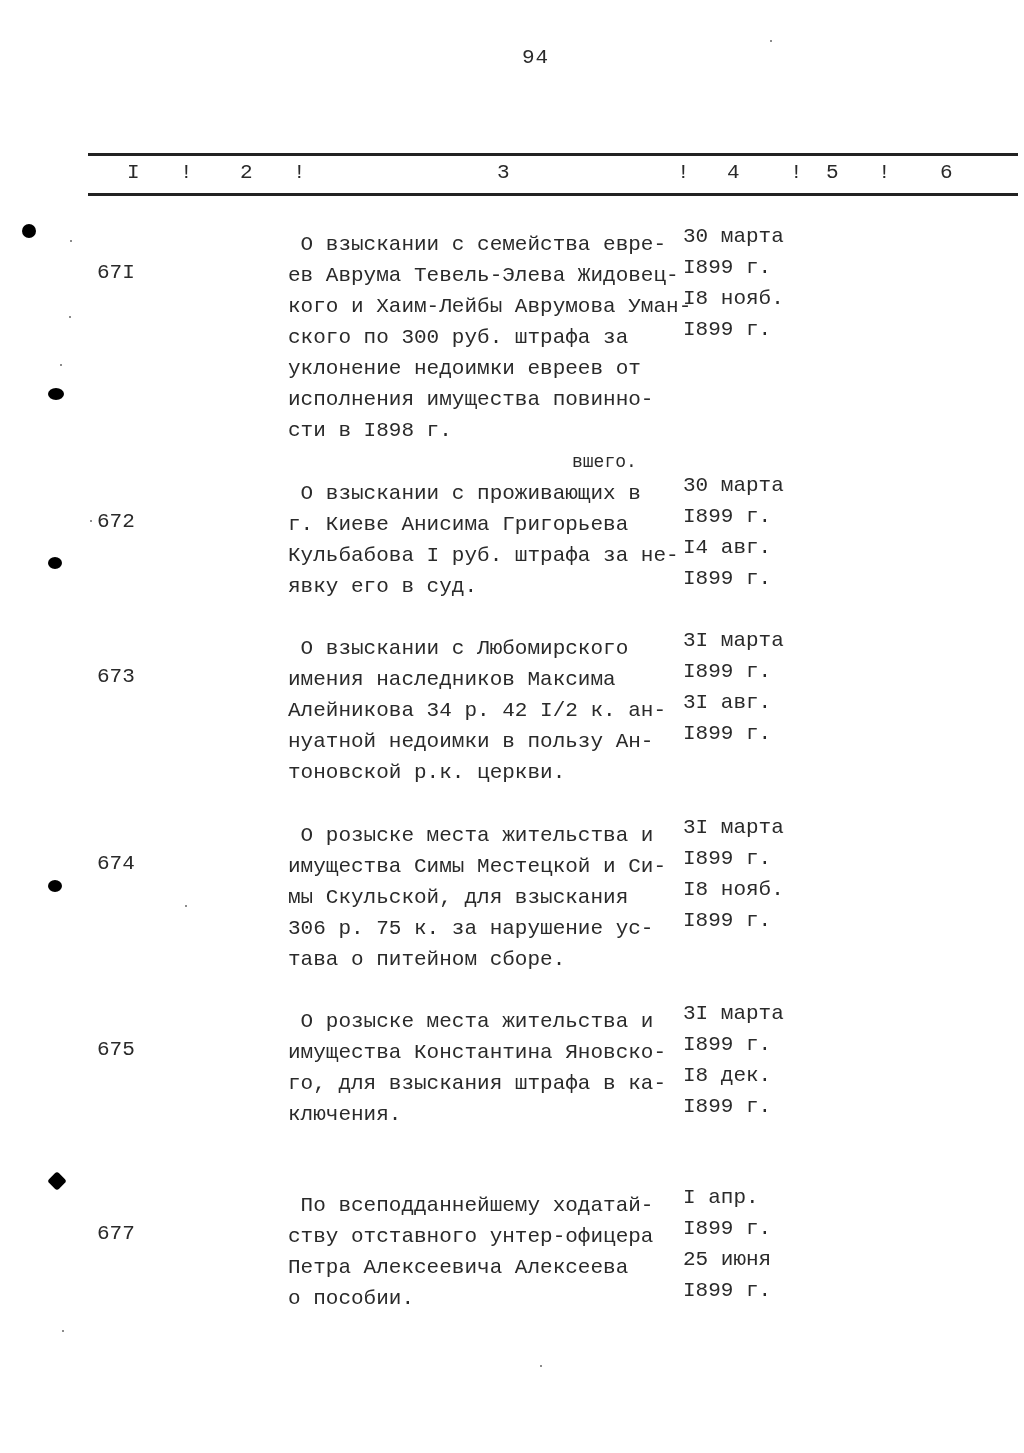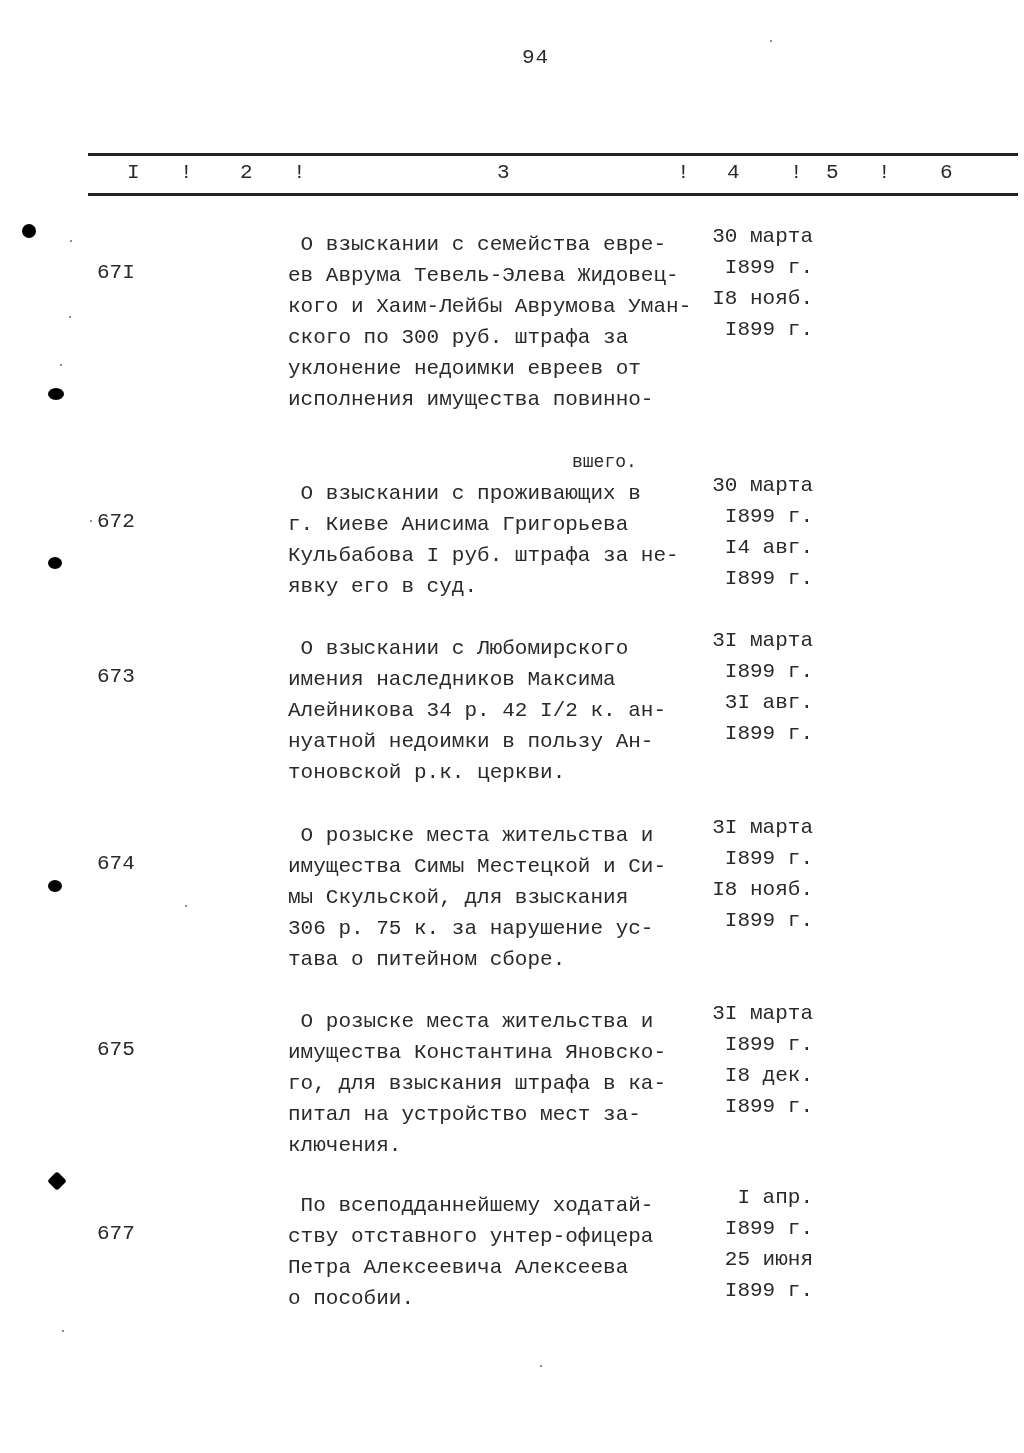--- a/index.html
+++ b/index.html
@@ -22,21 +22,21 @@
       position: absolute; top: 160px; font-size: 21px; line-height: 26px;
     }
     .entry { position: absolute; left: 0; width: 1024px; }
     .entry .num {
       position: absolute; left: 97px; top: 0; font-size: 21px; line-height: 31px; margin-top: 36px;
     }
     .entry .desc {
       position: absolute; left: 288px; top: 8px; width: 400px;
     }
     .entry .dates {
-      position: absolute; left: 683px; top: 0; width: 130px; text-align: right;
+      position: absolute; left: 683px; top: 0; width: 130px;
     }
     .line {
       display: block; font-size: 21px; line-height: 31px; white-space: pre;
     }
     .superscript {
       position: absolute; left: 572px; font-size: 18px; line-height: 20px;
     }
     .hole {
       position: absolute; width: 14px; height: 12px; border-radius: 50%;
       background: #000;
@@ -70,20 +70,21 @@
 
 <div class="entry" style="top:221px">
   <span class="num">67I</span>
   <div class="desc">
     <span class="line"> О взыскании с семейства евре-</span>
     <span class="line">ев Аврума Тевель-Элева Жидовец-</span>
     <span class="line">кого и Хаим-Лейбы Аврумова Уман-</span>
     <span class="line">ского по 300 руб. штрафа за</span>
     <span class="line">уклонение недоимки евреев от</span>
     <span class="line">исполнения имущества повинно-</span>
+    <span class="line">сти в I898 г.</span>
   </div>
   <div class="dates">
     <span class="line">30 марта</span>
     <span class="line">I899 г.</span>
     <span class="line">I8 нояб.</span>
     <span class="line">I899 г.</span>
   </div>
 </div>
 
 <span class="superscript" style="top:452px">вшего.</span>
@@ -137,21 +138,20 @@
     <span class="line">I899 г.</span>
   </div>
 </div>
 
 <div class="entry" style="top:998px">
   <span class="num">675</span>
   <div class="desc">
     <span class="line"> О розыске места жительства и</span>
     <span class="line">имущества Константина Яновско-</span>
     <span class="line">го, для взыскания штрафа в ка-</span>
-    <span class="line">питал на устройство мест за-</span>
     <span class="line">ключения.</span>
   </div>
   <div class="dates">
     <span class="line">3I марта</span>
     <span class="line">I899 г.</span>
     <span class="line">I8 дек.</span>
     <span class="line">I899 г.</span>
   </div>
 </div>
 

